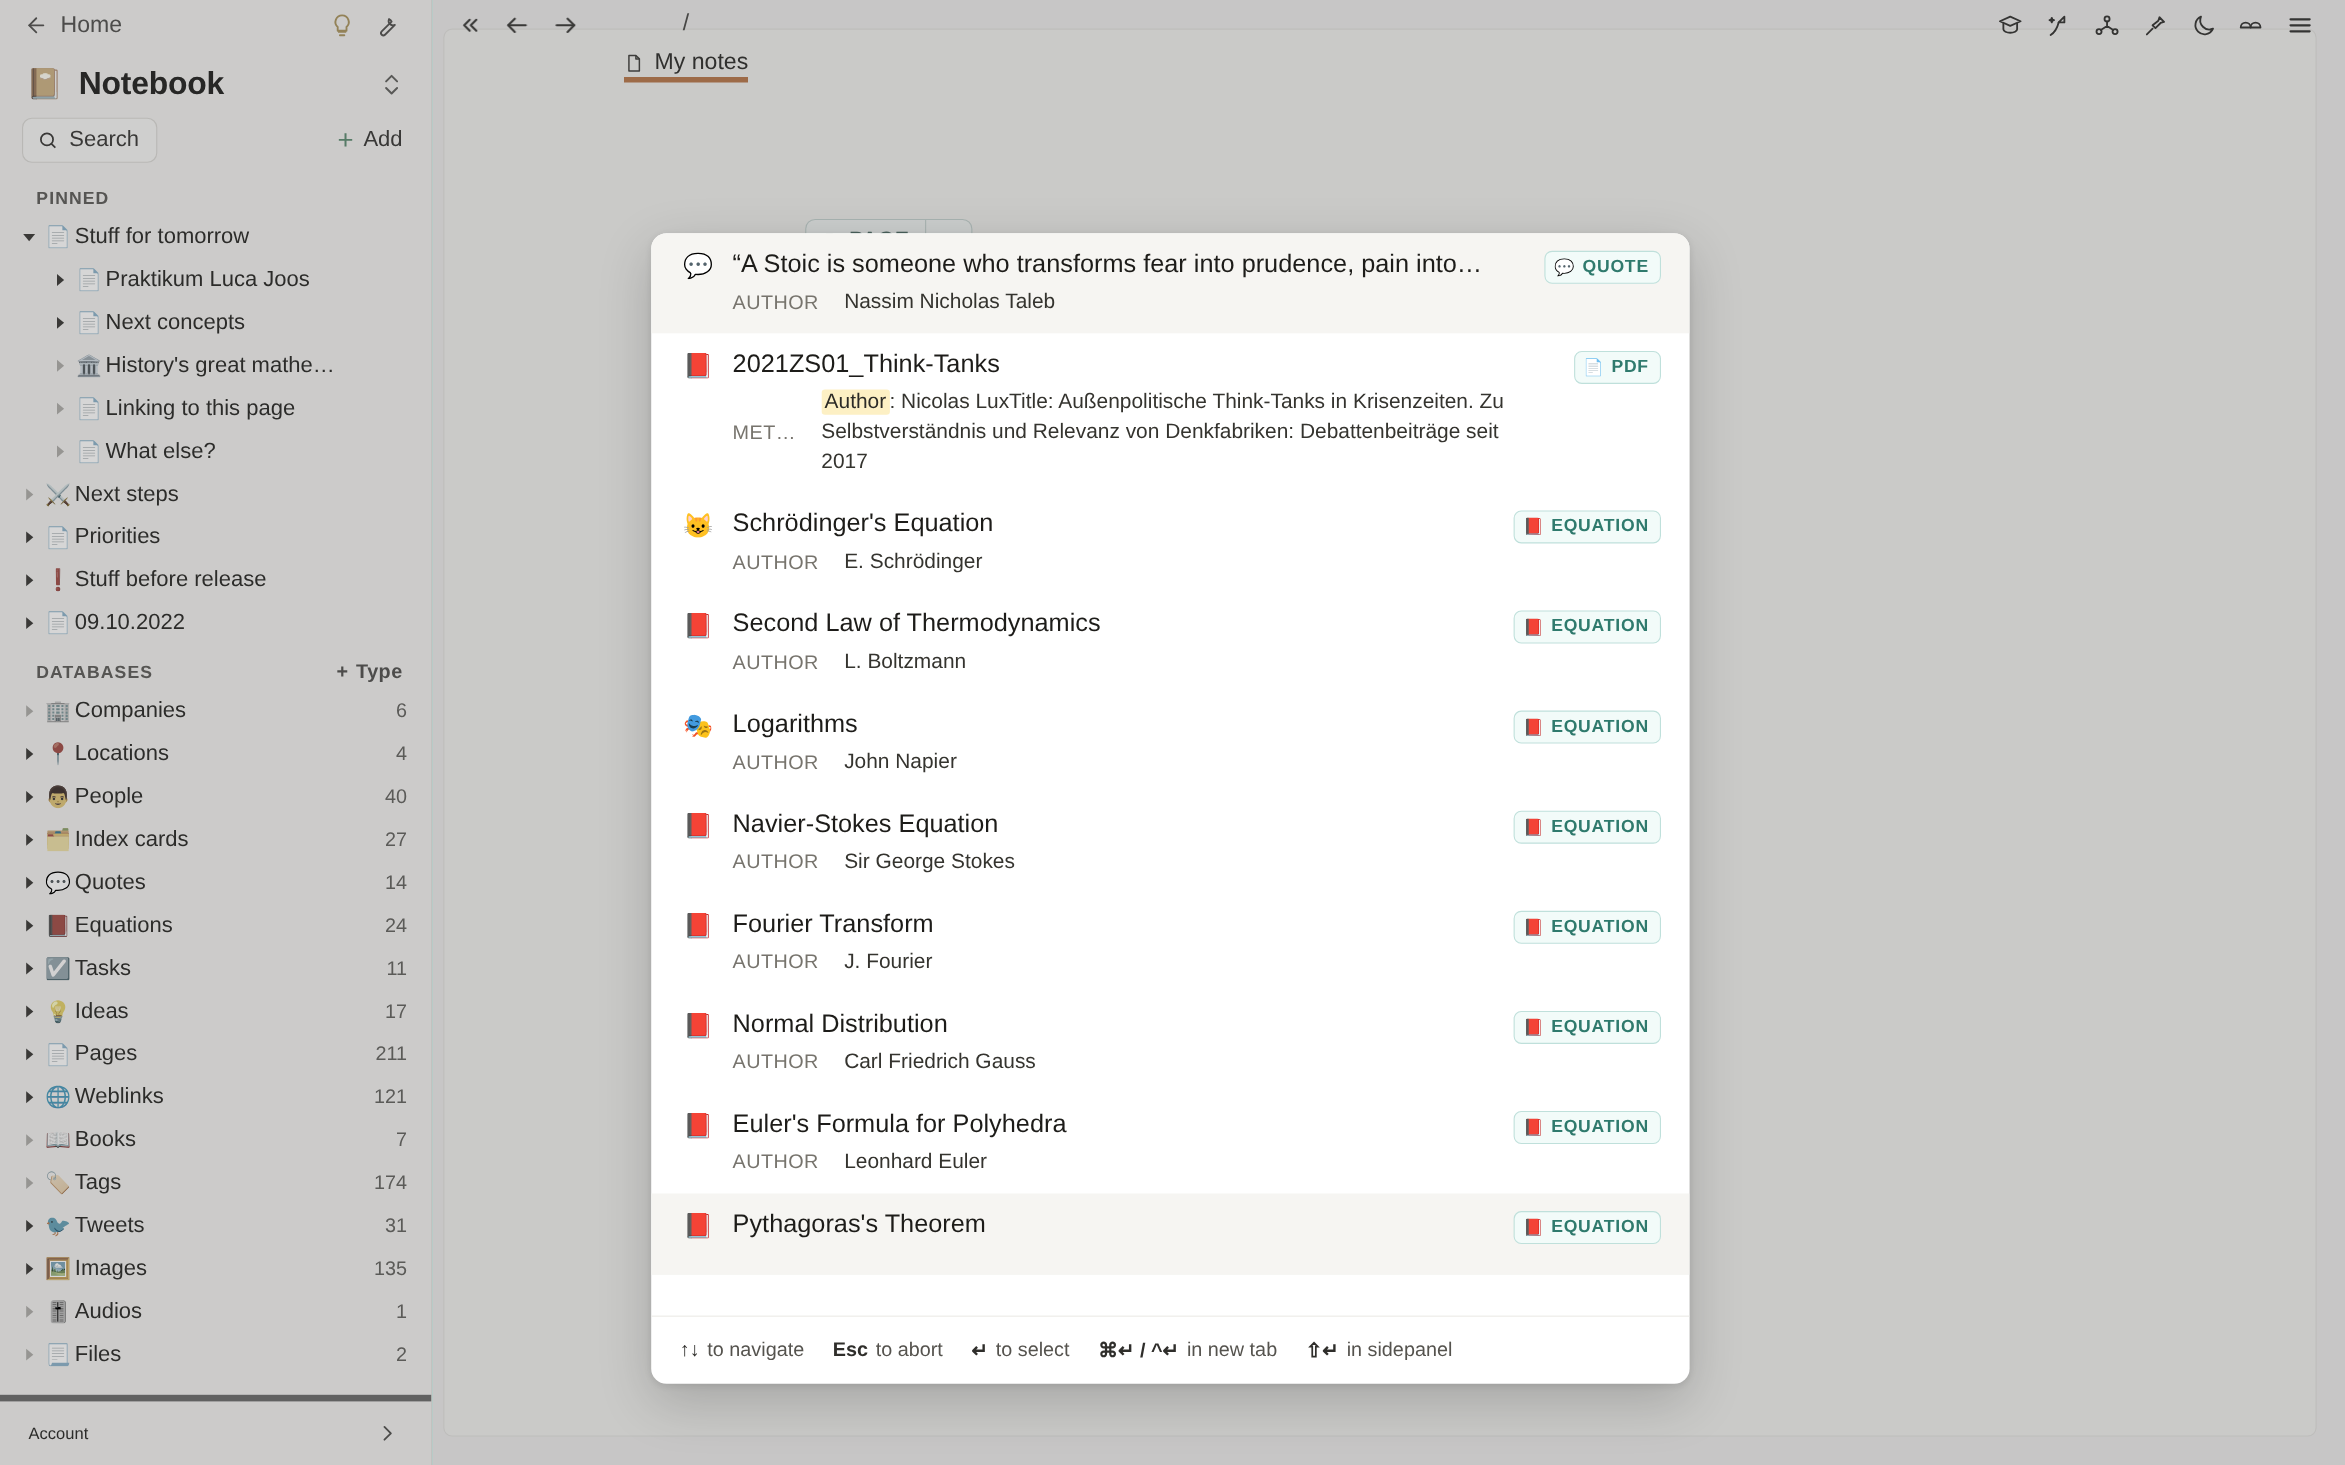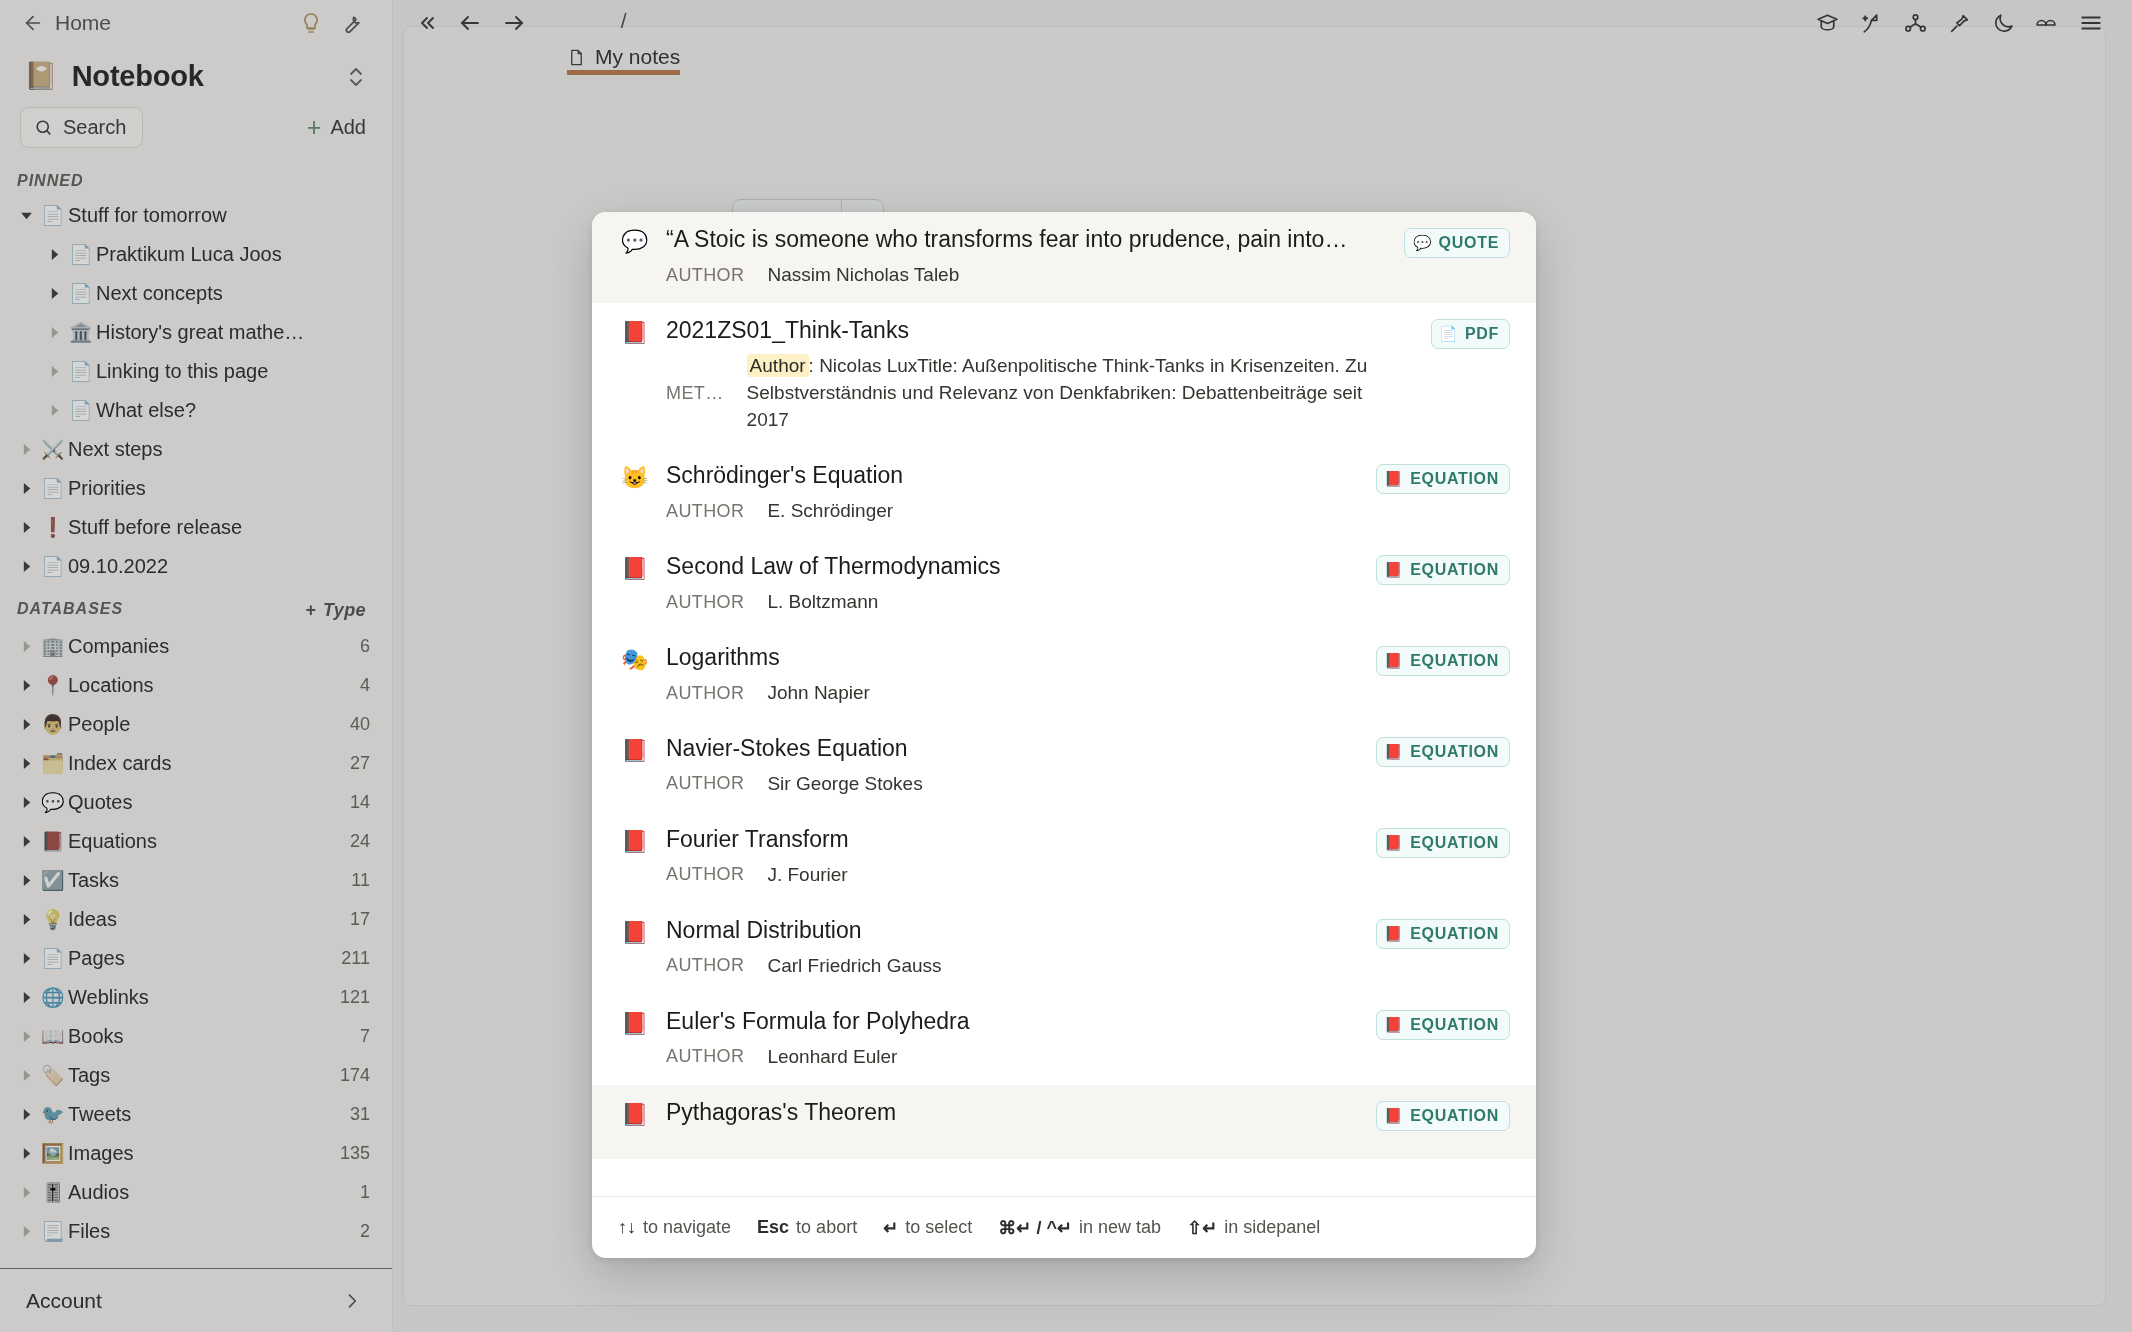--- a/index.html
+++ b/index.html
@@ -50,24 +50,24 @@
     display:flex; align-items:center; gap:10px;
     border:1px solid #dedbd4; border-radius: 9px;
     background:#f7f6f3;
     padding: 8px 16px 8px 13px;
     font-size: 20px; color:#44433f; cursor:pointer;
   }
   .add-btn { margin-left:auto; display:flex; align-items:center; gap:9px; font-size:20px; color:#44433f; cursor:pointer; }
   .plus-green { color:#3fa06a; font-size:25px; line-height:0.9; font-weight:400; }
 
   .sec-head {
-    display:flex; align-items:flex-start;
-    padding: 14px 26px 6px 17px;
+    display:flex; align-items:flex-end;
+    padding: 14px 26px 6px 33px;
     font-size: 16px; font-weight: 700; letter-spacing: 1.0px;
-    color:#67655f; text-transform:uppercase;font-style:italic;
+    color:#67655f; text-transform:uppercase;
   }
   .sec-head .type-add { margin-left:auto; display:flex; align-items:center; gap:7px; font-weight:600; letter-spacing:0.4px; color:#5c5b57; font-size:18px; text-transform:none; cursor:pointer;}
 
   .tree { overflow:hidden; }
   .row {
     display:flex; align-items:center;
     height: 39px;
     padding-right: 22px;
     font-size: 20px; color:#35342f;
     cursor:pointer;
@@ -80,25 +80,25 @@
   .caret.open { color:#46443f; }
   .r-emoji { width: 30px; display:flex; align-items:center; justify-content:center; font-size:19px; flex:0 0 30px; }
   .r-label { white-space:nowrap; overflow:hidden; text-overflow:ellipsis; }
   .r-count { margin-left:auto; font-size:18px; color:#6e6c66; padding-left:10px; }
 
   .indent0 { padding-left: 14px; }
   .indent1 { padding-left: 42px; }
 
   .sb-bottom {
     margin-top:auto;
-    border-top:1px solid #737373;
+    border-top:6px solid #737373;
     display:flex; align-items:center;
     padding: 0 30px 0 26px;
     height: 64px;
-    font-size: 21px; color:#35342f; cursor:pointer;
+    font-size: 15px; color:#35342f; cursor:pointer;
   }
   .sb-bottom .chev { margin-left:auto; font-size:22px; color:#5b5a55; }
 
   
   .main { flex:1; position:relative; background:#edecea; padding: 26px 26px 26px 10px; }
   .canvas {
     width:100%; height:100%;
     background:#f1f0ed;
     border:1px solid #e3e1dc;
     border-radius: 8px;

